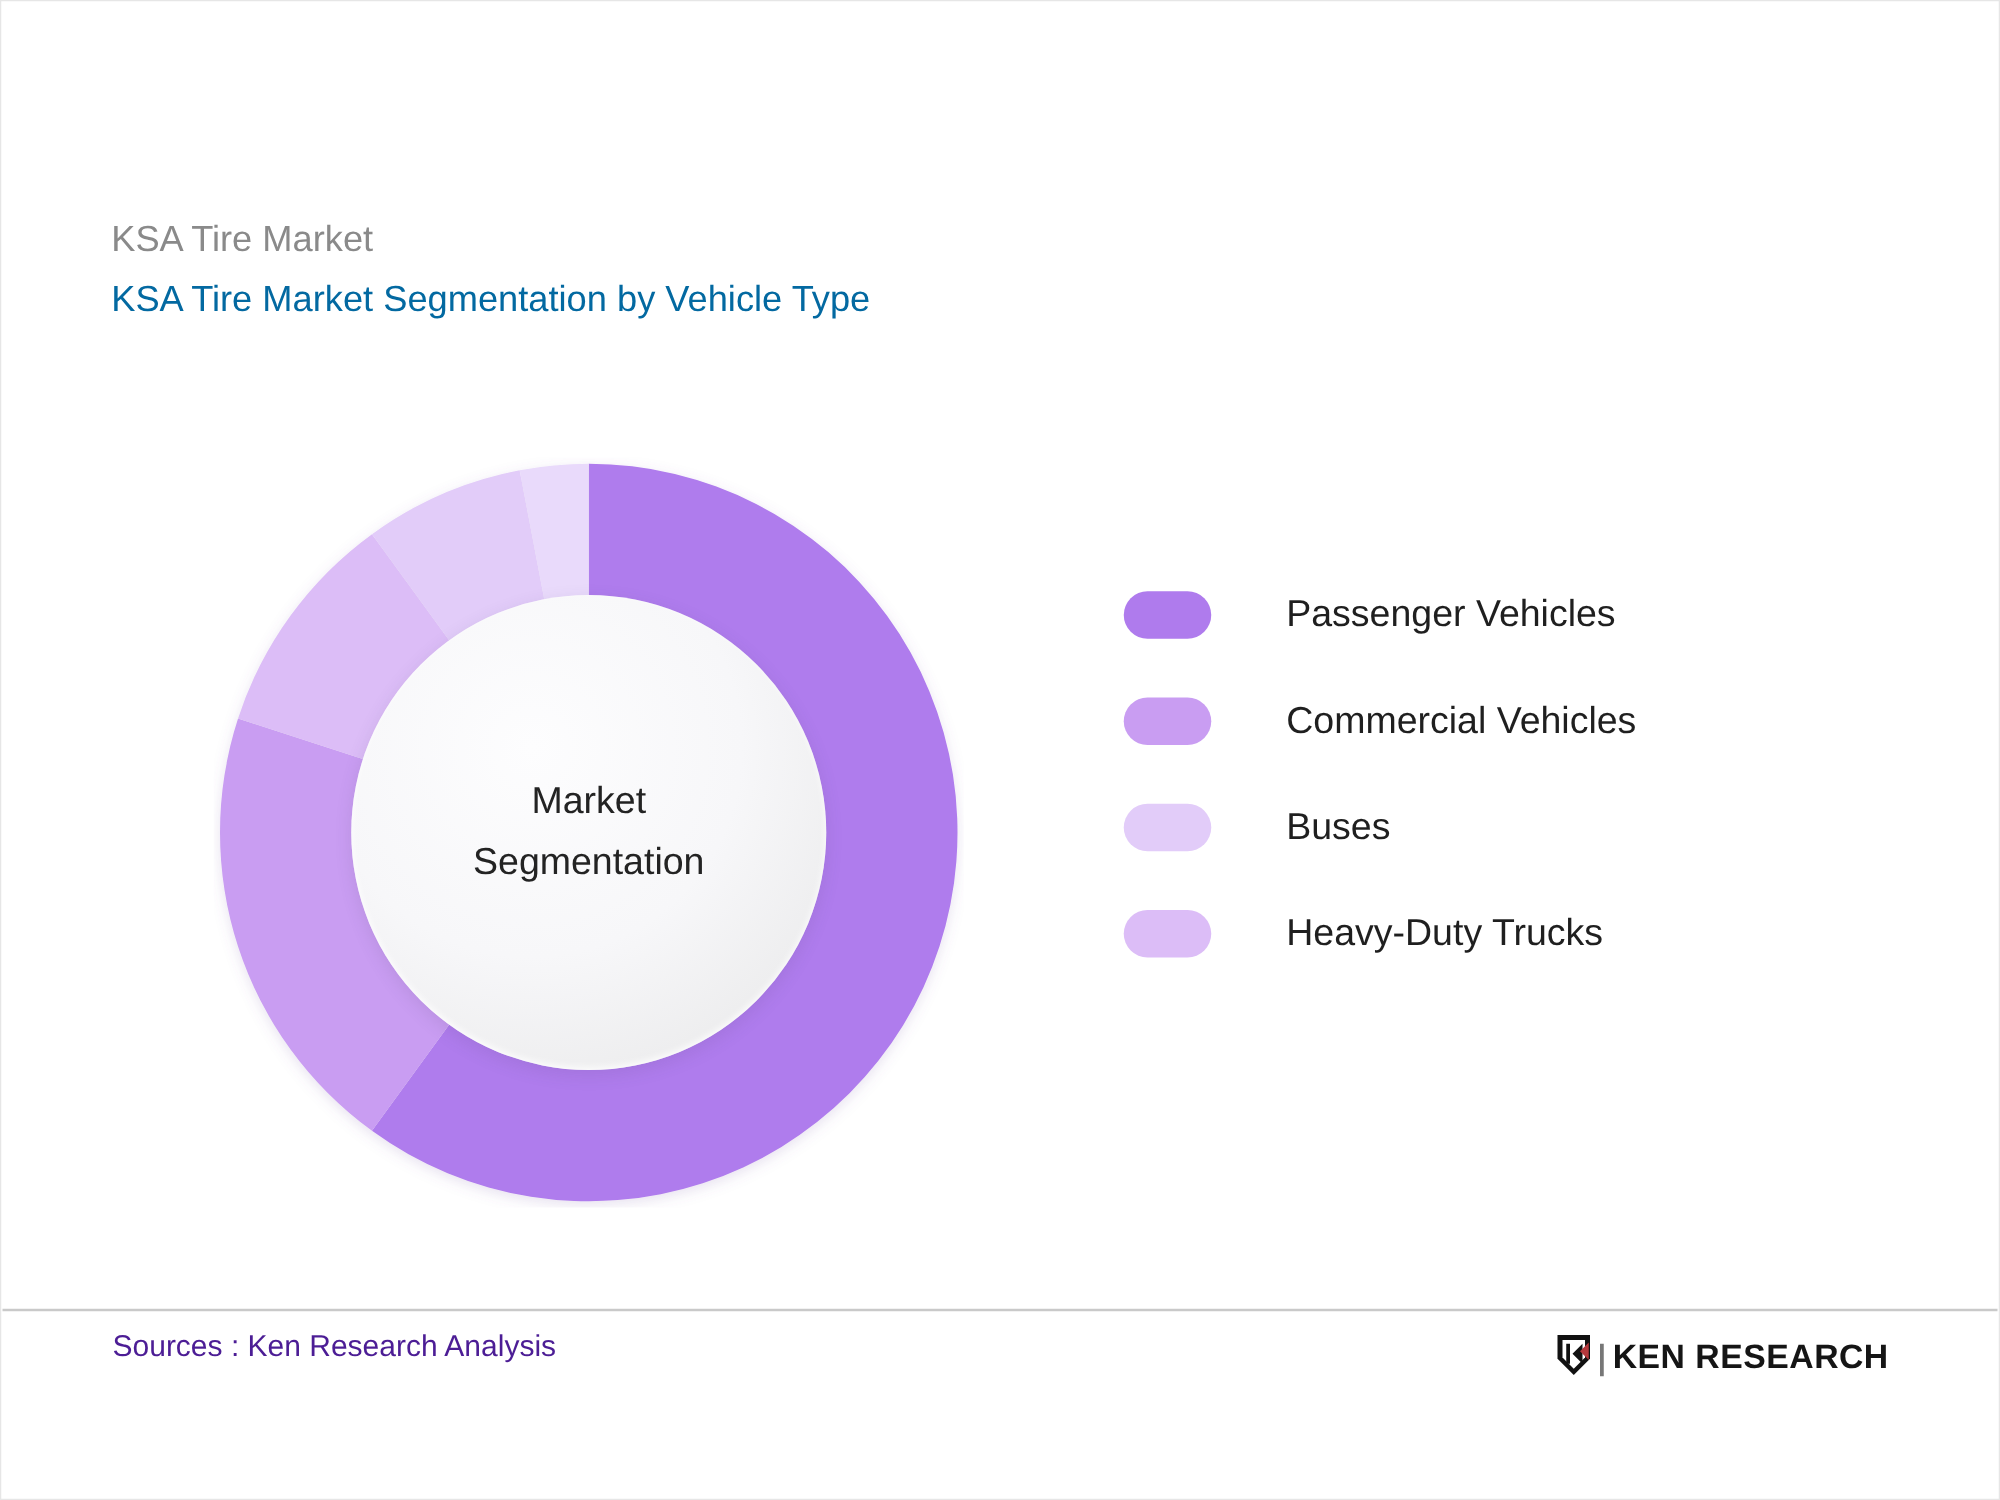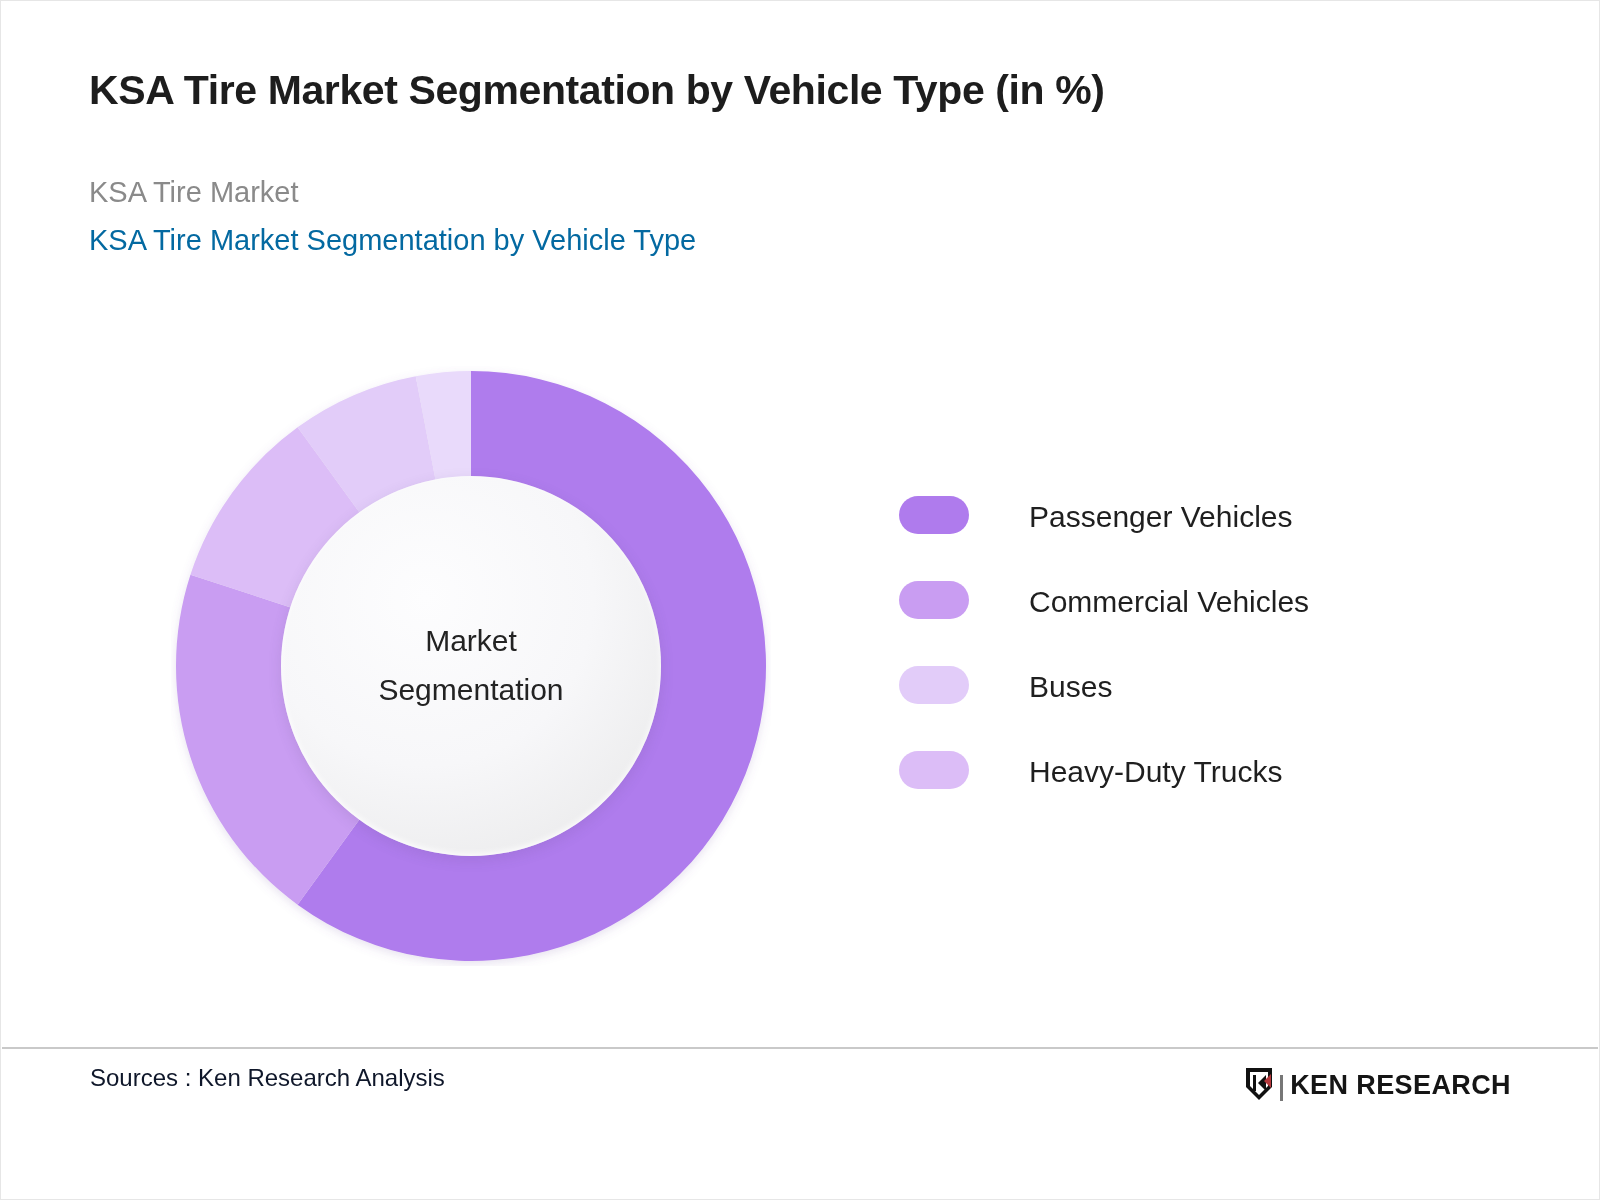--- a/index.html
+++ b/index.html
@@ -91,21 +91,21 @@
 
   
   #legend {
     position: absolute;
     left: 898px;
     top: 448px;
     width: 560px;
   }
   .legend-row {
     display: flex;
-    align-items: flex-end;
+    align-items: center;
     height: 85px;
   }
   .legend-swatch {
     width: 70px;
     height: 38px;
     border-radius: 19px;
     flex: 0 0 auto;
   }
   .legend-label {
     margin-left: 60px;
@@ -121,21 +121,21 @@
     right: 1px;
     top: 1046px;
     height: 2px;
     background: #c9c9c9;
   }
   .footer-source {
     position: absolute;
     left: 89px;
     top: 1063px;
     font-size: 24px;
-    color: #0f172a;
+    color: #4c1d95;
     white-space: nowrap;
   }
   #brand-logo {
     position: absolute;
     right: 88px;
     top: 1066px;
     display: flex;
     align-items: flex-end;
     height: 34px;
   }
@@ -158,21 +158,20 @@
     color: #151515;
     white-space: nowrap;
     font-family: "Liberation Sans", sans-serif;
   }
 </style>
 </head>
 <body>
 
 <div id="slide">
 
-  <div class="title">KSA Tire Market Segmentation by Vehicle Type (in %)</div>
   <div class="subtitle-1">KSA Tire Market</div>
   <div class="subtitle-2">KSA Tire Market Segmentation by Vehicle Type</div>
 
   <div id="chart-area">
     <svg id="donut-svg" viewBox="0 0 600 600" aria-hidden="true">
       <defs>
         <filter id="ringShadow" x="-25%" y="-25%" width="150%" height="150%">
           <feDropShadow dx="0" dy="3" stdDeviation="5" flood-color="#7a5aa8" flood-opacity="0.18"></feDropShadow>
         </filter>
       </defs>

